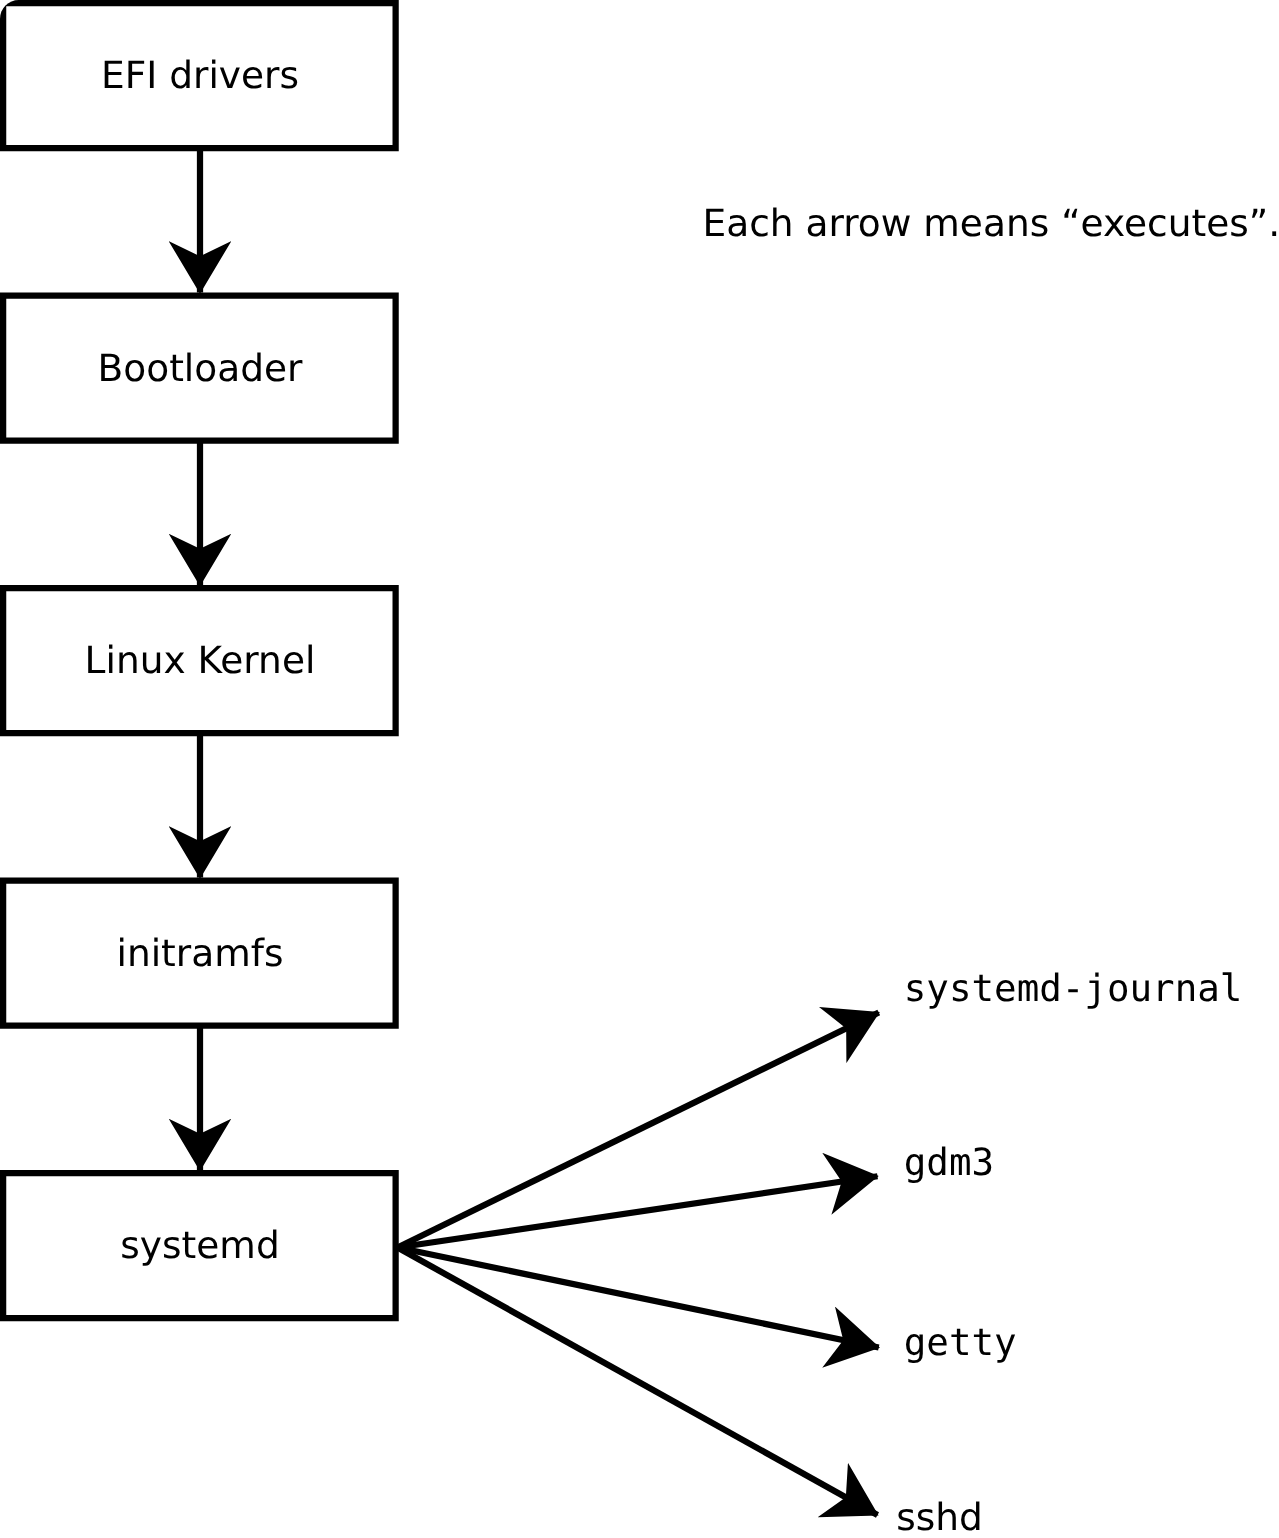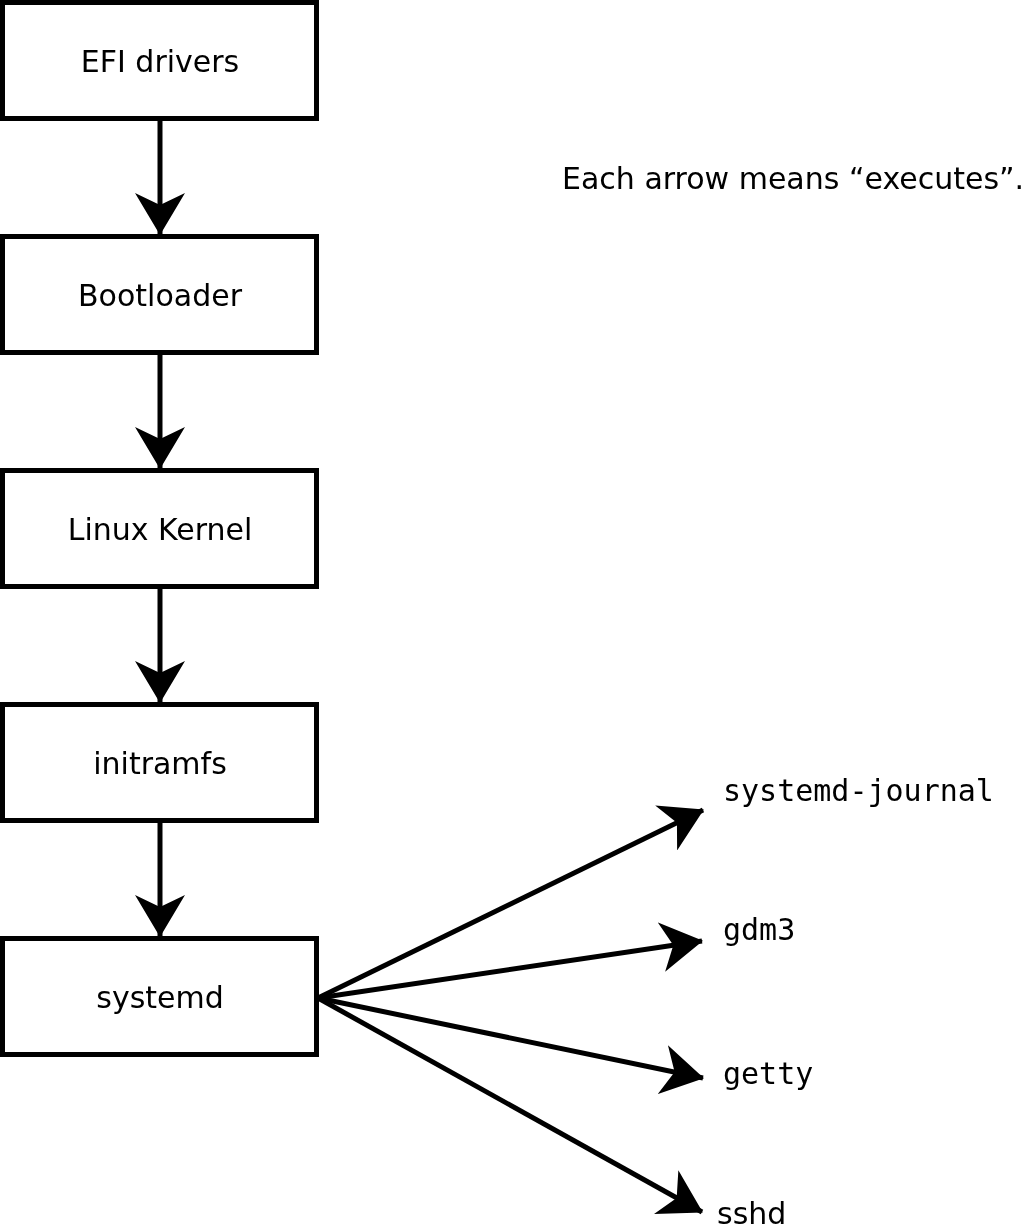--- a/index.html
+++ b/index.html
@@ -6,20 +6,21 @@
     margin: 0;
     padding: 0;
     background: #ffffff;
   }
   .canvas {
     position: relative;
     width: 1023px;
     height: 1230px;
     background: #ffffff;
     overflow: hidden;
+    border-radius: 15px;
   }
   svg { display: block; }
   .node-rect {
     fill: #ffffff;
     stroke: #000000;
     stroke-width: 5;
   }
   .edge {
     stroke: #000000;
     stroke-width: 5;

